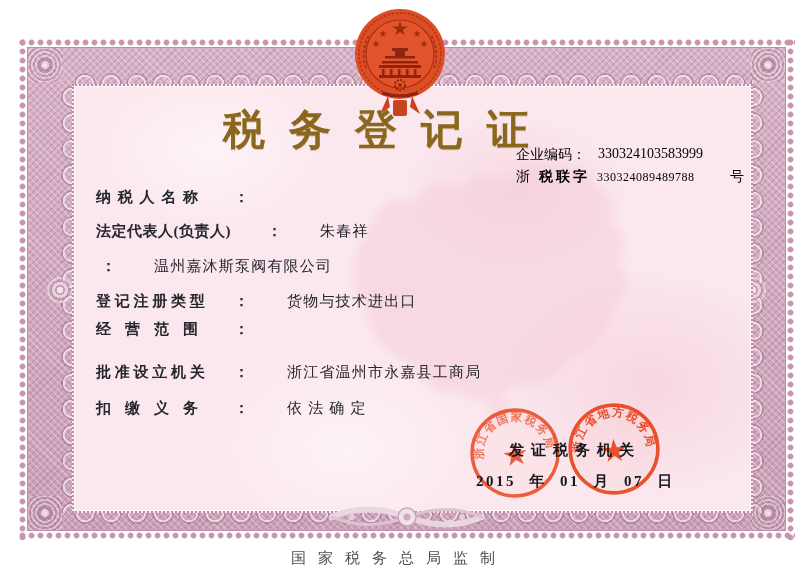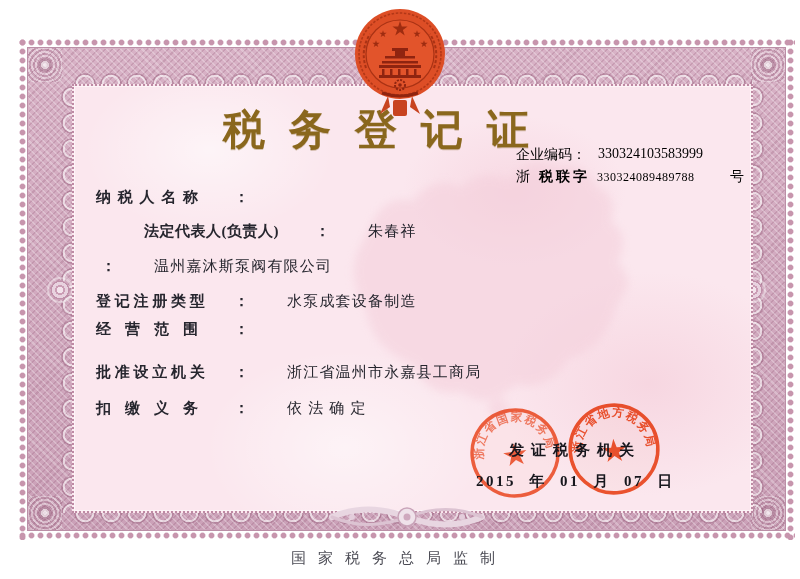--- a/index.html
+++ b/index.html
@@ -66,21 +66,21 @@
   .codes{position:absolute;left:516px;top:146px;width:228px;color:#000000;z-index:5;}
   .code-line1{display:flex;gap:12px;font-size:14px;}
   .code-line2{display:flex;align-items:baseline;font-size:14px;margin-top:4px;}
   .code-line2 .region{margin-right:9px;}
   .code-line2 .serial-label{font-weight:700;letter-spacing:3px;margin-right:7px;}
   .code-line2 .serial-value{font-size:12px;letter-spacing:.5px;}
   .code-line2 .suffix{margin-left:auto;}
   .row{position:absolute;left:96px;display:flex;align-items:flex-start;white-space:nowrap;
     font-size:15px;color:#26262e;z-index:5;gap:31px;}
   .row .lbl{width:102px;font-weight:700;text-align:justify;text-align-last:justify;}
-  .row.wide .lbl{width:auto;text-align-last:auto;letter-spacing:.5px;margin-left:48px;}
+  .row.wide .lbl{width:auto;text-align-last:auto;letter-spacing:.5px;}
   .row .sep{font-weight:700;margin:0 7px 0 5px;}
   .row .val{letter-spacing:1.2px;}
   .r0{top:188px}.r1{top:222px}.r2{top:257px}.r3{top:292px}.r4{top:320px}.r5{top:363px}.r6{top:399px}
   .issue-heading{position:absolute;left:509px;top:441px;font-size:15px;font-weight:700;
     letter-spacing:7px;color:#17171d;z-index:7;white-space:nowrap;}
   .issue-date{position:absolute;left:476px;top:472px;font-size:15px;font-weight:700;
     letter-spacing:2.5px;word-spacing:7px;color:#17171d;z-index:7;white-space:nowrap;}
   .seal{position:absolute;mix-blend-mode:multiply;z-index:6;}
   .seal.state{left:469px;top:407px;transform:rotate(-8deg);opacity:.88;}
   .seal.local{left:567px;top:402px;transform:rotate(-4deg);opacity:.95;}
@@ -187,21 +187,21 @@
     <span class="sep">：</span>
     <span class="val">朱春祥</span>
   </div>
   <div class="row r2">
     <span class="sep">：</span>
     <span class="val">温州嘉沐斯泵阀有限公司</span>
   </div>
   <div class="row r3">
     <span class="lbl">登 记 注 册 类 型</span>
     <span class="sep">：</span>
-    <span class="val">水泵成套设备制造</span>
+    <span class="val">货物与技术进出口</span>
   </div>
   <div class="row r4">
     <span class="lbl">经 营 范 围</span>
     <span class="sep">：</span>
   </div>
   <div class="row r5">
     <span class="lbl">批 准 设 立 机 关</span>
     <span class="sep">：</span>
     <span class="val">浙江省温州市永嘉县工商局</span>
   </div>

